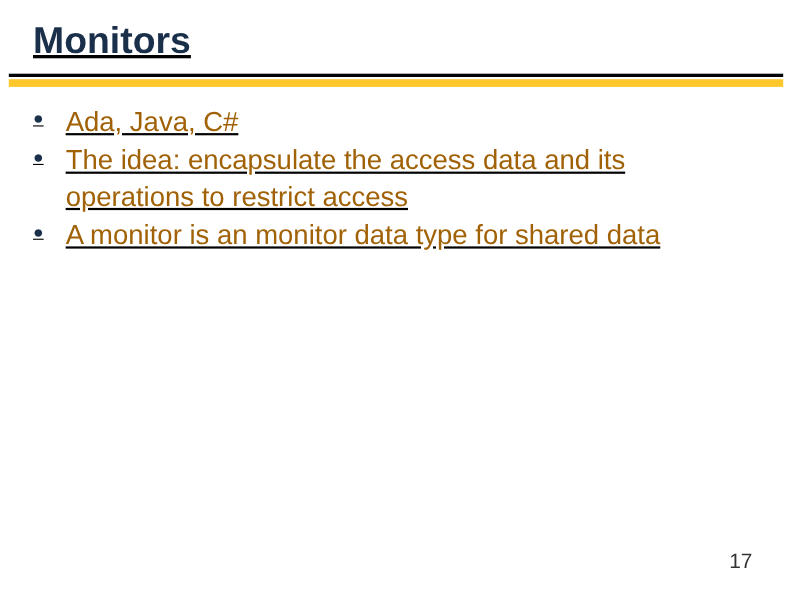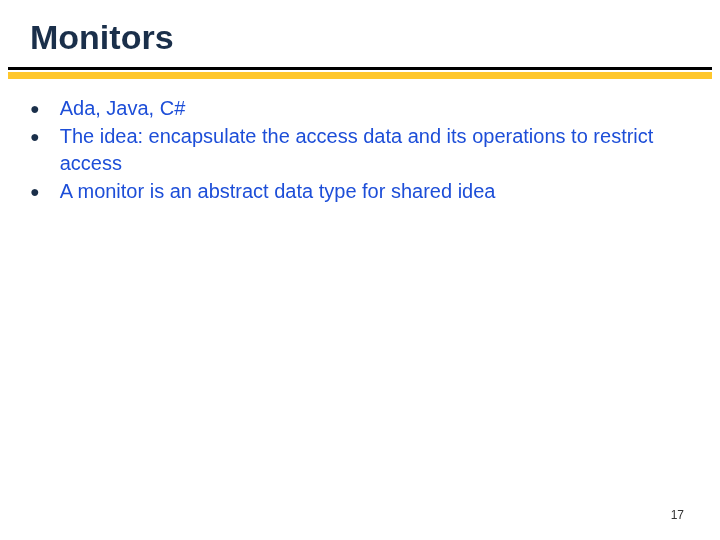--- a/index.html
+++ b/index.html
@@ -13,20 +13,21 @@
       background: #ffffff;
       font-family: Arial, Helvetica, sans-serif;
       position: relative;
       overflow: hidden;
     }
     .slide {
       width: 100%;
       height: 100%;
       padding: 18px 0 0 0;
       position: relative;
+      text-decoration: underline;
     }
     .title {
       font-size: 34px;
       font-weight: bold;
       color: #1a2f4a;
       padding-left: 30px;
       padding-bottom: 10px;
     }
     .divider {
       position: relative;
@@ -57,28 +58,28 @@
       line-height: 1.32;
     }
     .bullet-dot {
       font-size: 16px;
       color: #1a2f4a;
       margin-right: 20px;
       margin-top: 3px;
       flex-shrink: 0;
     }
     .bullet-text {
-      font-size: 20px;
-      color: #1d4ed8;
+      font-size: 25px;
+      color: #a16207;
     }
     .page-number {
       position: absolute;
       bottom: 18px;
       right: 36px;
-      font-size: 12px;
+      font-size: 19px;
       color: #333333;
     }
   </style>
 </head>
 <body>
 
 <div class="slide">
   <h1 class="title">Monitors</h1>
   <div class="divider">
     <div class="divider-black"></div>
@@ -89,18 +90,18 @@
       <li class="bullet-item">
         <span class="bullet-dot">●</span>
         <span class="bullet-text">Ada, Java, C#</span>
       </li>
       <li class="bullet-item">
         <span class="bullet-dot">●</span>
         <span class="bullet-text">The idea: encapsulate the access data and its operations to restrict access</span>
       </li>
       <li class="bullet-item">
         <span class="bullet-dot">●</span>
-        <span class="bullet-text">A monitor is an abstract data type for shared idea</span>
+        <span class="bullet-text">A monitor is an monitor data type for shared data</span>
       </li>
     </ul>
   </div>
   <div class="page-number">17</div>
 </div>
 
 </body></html>

